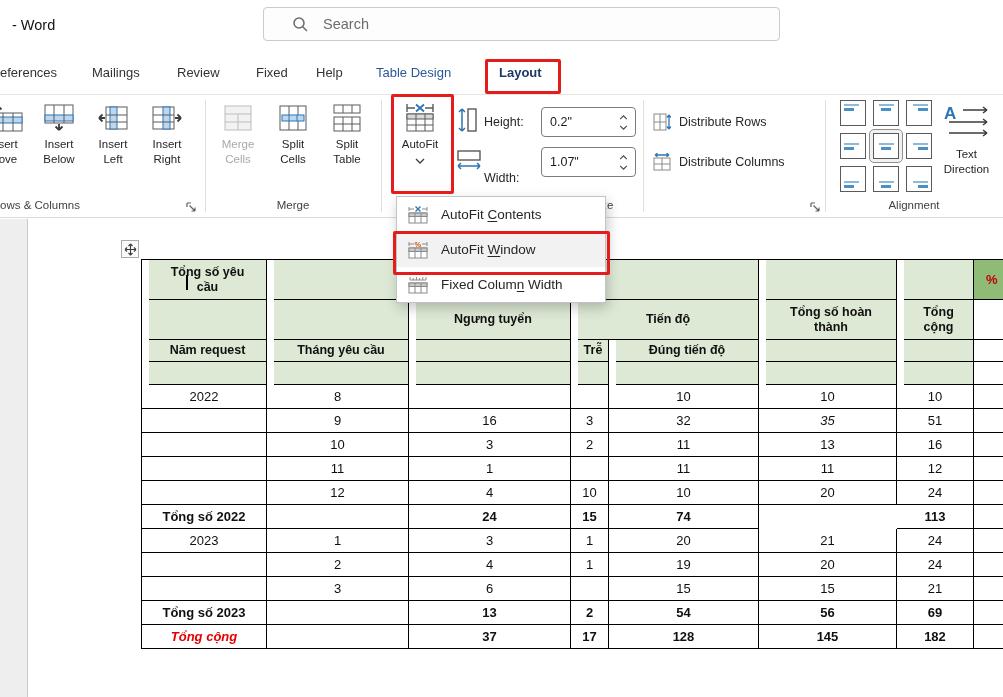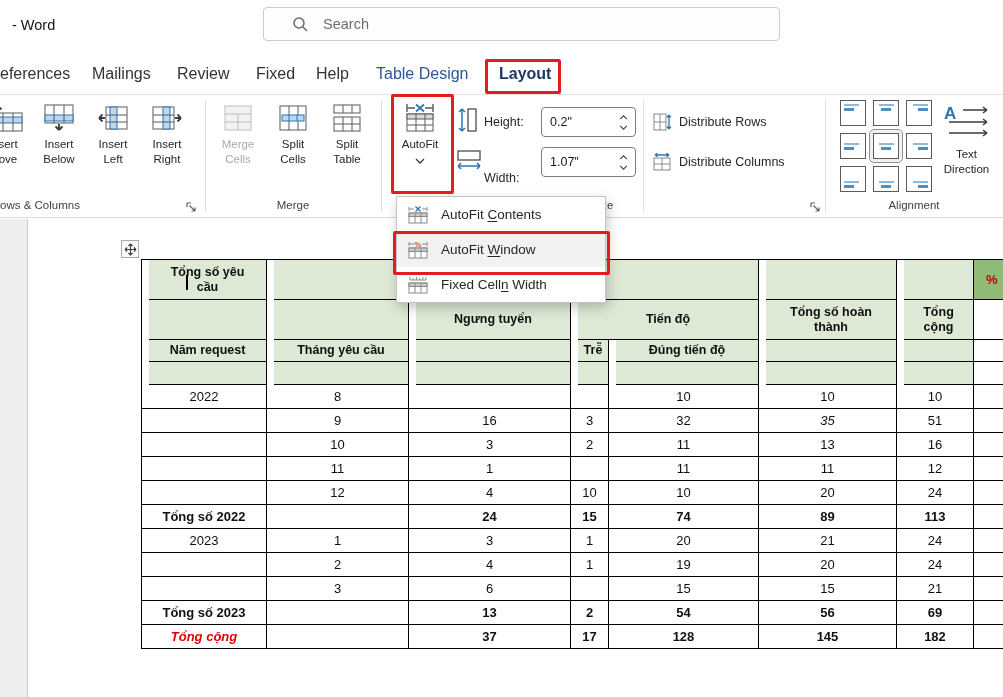--- a/index.html
+++ b/index.html
@@ -8,21 +8,21 @@
   .abs{position:absolute;}
 
   
   .app-title{position:absolute;left:12px;top:17px;font-size:14.5px;color:#141414;}
   .searchbox{position:absolute;left:263px;top:7px;width:517px;height:34px;box-sizing:border-box;
              border:1px solid #cbcbcb;border-radius:4px;background:#fdfdfd;display:flex;align-items:center;}
   .searchbox svg{margin-left:28px;}
   .search-ph{margin-left:14px;font-size:14.5px;color:#6d6d6d;}
 
   
-  .tab{position:absolute;top:65px;font-size:16px;color:#333;white-space:nowrap;cursor:default;}
+  .tab{position:absolute;top:65px;font-size:13px;color:#333;white-space:nowrap;cursor:default;}
   .tab.contextual{color:var(--tab-blue,#2b579a);}
   .tab.active{color:var(--active-tab-blue,#1f3864);font-weight:bold;}
 
   .hline{position:absolute;left:0;width:1003px;height:1px;background:#e4e4e4;}
   .vsep{position:absolute;top:100px;height:112px;width:1px;background:#e1e1e1;}
 
   
   .bigbtn{position:absolute;top:98px;height:92px;display:flex;flex-direction:column;align-items:center;
           font-size:11.5px;color:#262626;line-height:1.3;text-align:center;}
   .bigbtn .ic{margin-top:5px;margin-bottom:4px;height:30px;display:flex;align-items:center;}
@@ -465,21 +465,20 @@
       <div class="cell" style="grid-area: 9 / 4;">10</div>
       <div class="cell" style="grid-area: 9 / 5;">10</div>
       <div class="cell" style="grid-area: 9 / 6;">20</div>
       <div class="cell" style="grid-area: 9 / 7;">24</div>
       <div class="cell" style="grid-area: 9 / 8;"></div>
       <div class="cell bold" style="grid-area: 10 / 1;">Tổng số 2022</div>
       <div class="cell bold" style="grid-area: 10 / 2;"></div>
       <div class="cell bold" style="grid-area: 10 / 3;">24</div>
       <div class="cell bold" style="grid-area: 10 / 4;">15</div>
       <div class="cell bold" style="grid-area: 10 / 5;">74</div>
-      <div class="cell bold" style="grid-area: 10 / 6;">89</div>
       <div class="cell bold" style="grid-area: 10 / 7;">113</div>
       <div class="cell bold" style="grid-area: 10 / 8;"></div>
       <div class="cell" style="grid-area: 11 / 1;">2023</div>
       <div class="cell" style="grid-area: 11 / 2;">1</div>
       <div class="cell" style="grid-area: 11 / 3;">3</div>
       <div class="cell" style="grid-area: 11 / 4;">1</div>
       <div class="cell" style="grid-area: 11 / 5;">20</div>
       <div class="cell" style="grid-area: 11 / 6;">21</div>
       <div class="cell" style="grid-area: 11 / 7;">24</div>
       <div class="cell" style="grid-area: 11 / 8;"></div>
@@ -543,21 +542,21 @@
       <span><span>AutoFit </span><u>W</u><span>indow</span></span>
     </div>
     <div class="menu-item">
       <svg width="22" height="18" viewBox="0 0 22 18">
         <path d="M3 4 h16 M3 4 v-3 M6.2 4 v-2 M9.4 4 v-3 M12.6 4 v-2 M15.8 4 v-3 M19 4 v-3" stroke="#8a8a8a" fill="none"></path>
         <rect x="2" y="7" width="18" height="10" fill="#fff" stroke="#8a8a8a"></rect>
         <rect x="2" y="7" width="18" height="3.5" fill="#c9c9c9" stroke="#8a8a8a"></rect>
         <line x1="8" y1="7" x2="8" y2="17" stroke="#8a8a8a"></line>
           <line x1="14" y1="7" x2="14" y2="17" stroke="#8a8a8a"></line>
       </svg>
-      <span><span>Fixed Cell</span><u>n</u><span> Width</span></span>
+      <span><span>Fixed Colum</span><u>n</u><span> Width</span></span>
     </div>
   </div>
 
   <div class="redbox" style="left:485px;top:59px;width:70px;height:29px"></div>
   <div class="redbox" style="left:391px;top:94px;width:57px;height:94px"></div>
   <div class="redbox" style="left:393px;top:231px;width:211px;height:38px"></div>
 
 </div>
 
 </body></html>

